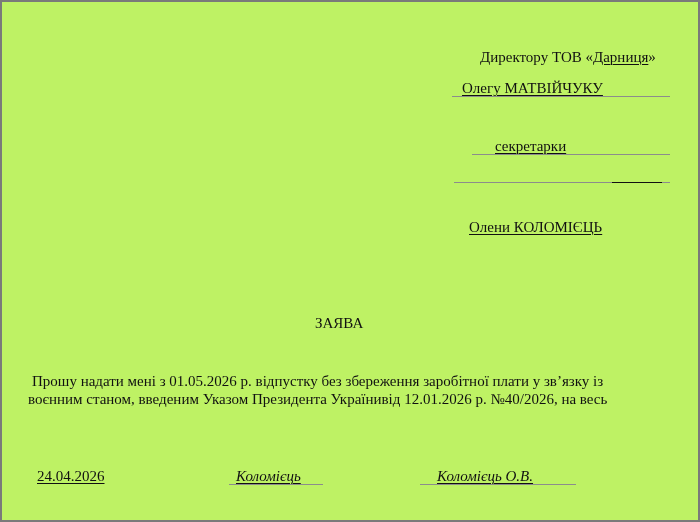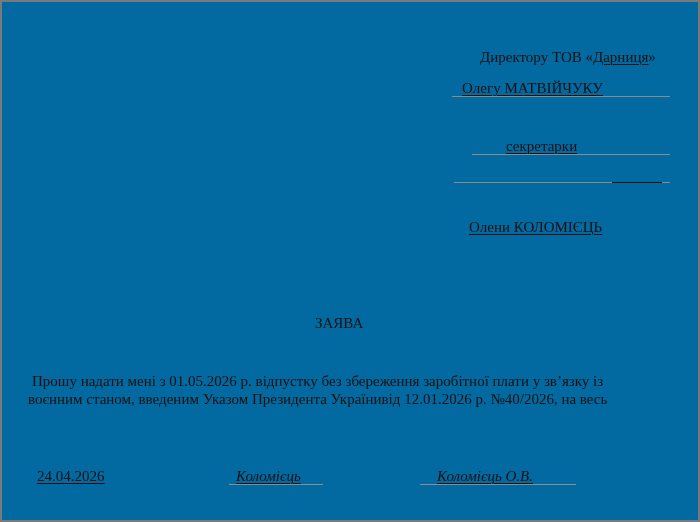--- a/index.html
+++ b/index.html
@@ -12,21 +12,21 @@
       height: 522px;
       overflow: hidden;
       font-family: "Liberation Serif", "DejaVu Serif", serif;
       color: #111111;
     }
     .page {
       position: relative;
       width: 696px;
       height: 518px;
       border: 2px solid #7a7a7a;
-      background: #0369a1;
+      background: #bef264;
     }
     .t {
       position: absolute;
       font-size: 15px;
       line-height: 17px;
       white-space: nowrap;
     }
     .u { text-decoration: underline; text-decoration-thickness: 1px; text-underline-offset: 2px; }
     .line {
       position: absolute;
@@ -50,21 +50,21 @@
 <div class="page">
 
   <div class="t" style="left:478px; top:47px;">
     <span>Директору ТОВ «</span><span class="u">Дарниця</span><span>»</span>
   </div>
 
   <div class="line" style="left:450px; top:94px; width:218px;"></div>
   <div class="t u" style="left:460px; top:78px;">Олегу МАТВІЙЧУКУ</div>
 
   <div class="line" style="left:470px; top:152px; width:198px;"></div>
-  <div class="t u" style="left:504px; top:136px;">секретарки</div>
+  <div class="t u" style="left:493px; top:136px;">секретарки</div>
 
   <div class="line" style="left:452px; top:180px; width:216px;"></div>
   <div class="line" style="left:610px; top:180px; width:50px; background:#111;"></div>
   <div class="t u" style="left:467px; top:177px;margin-top:40px;">Олени КОЛОМІЄЦЬ</div>
 
   <div class="t" style="left:313px; top:313px;">ЗАЯВА</div>
 
   <div class="body-text">
     <span style="padding-left:4px;">Прошу надати мені з 01.05.2026 р. відпустку без збереження заробітної плати у зв’язку із</span>
     <span>воєнним станом, введеним Указом Президента Українивід 12.01.2026 р. №40/2026, на весь</span>

